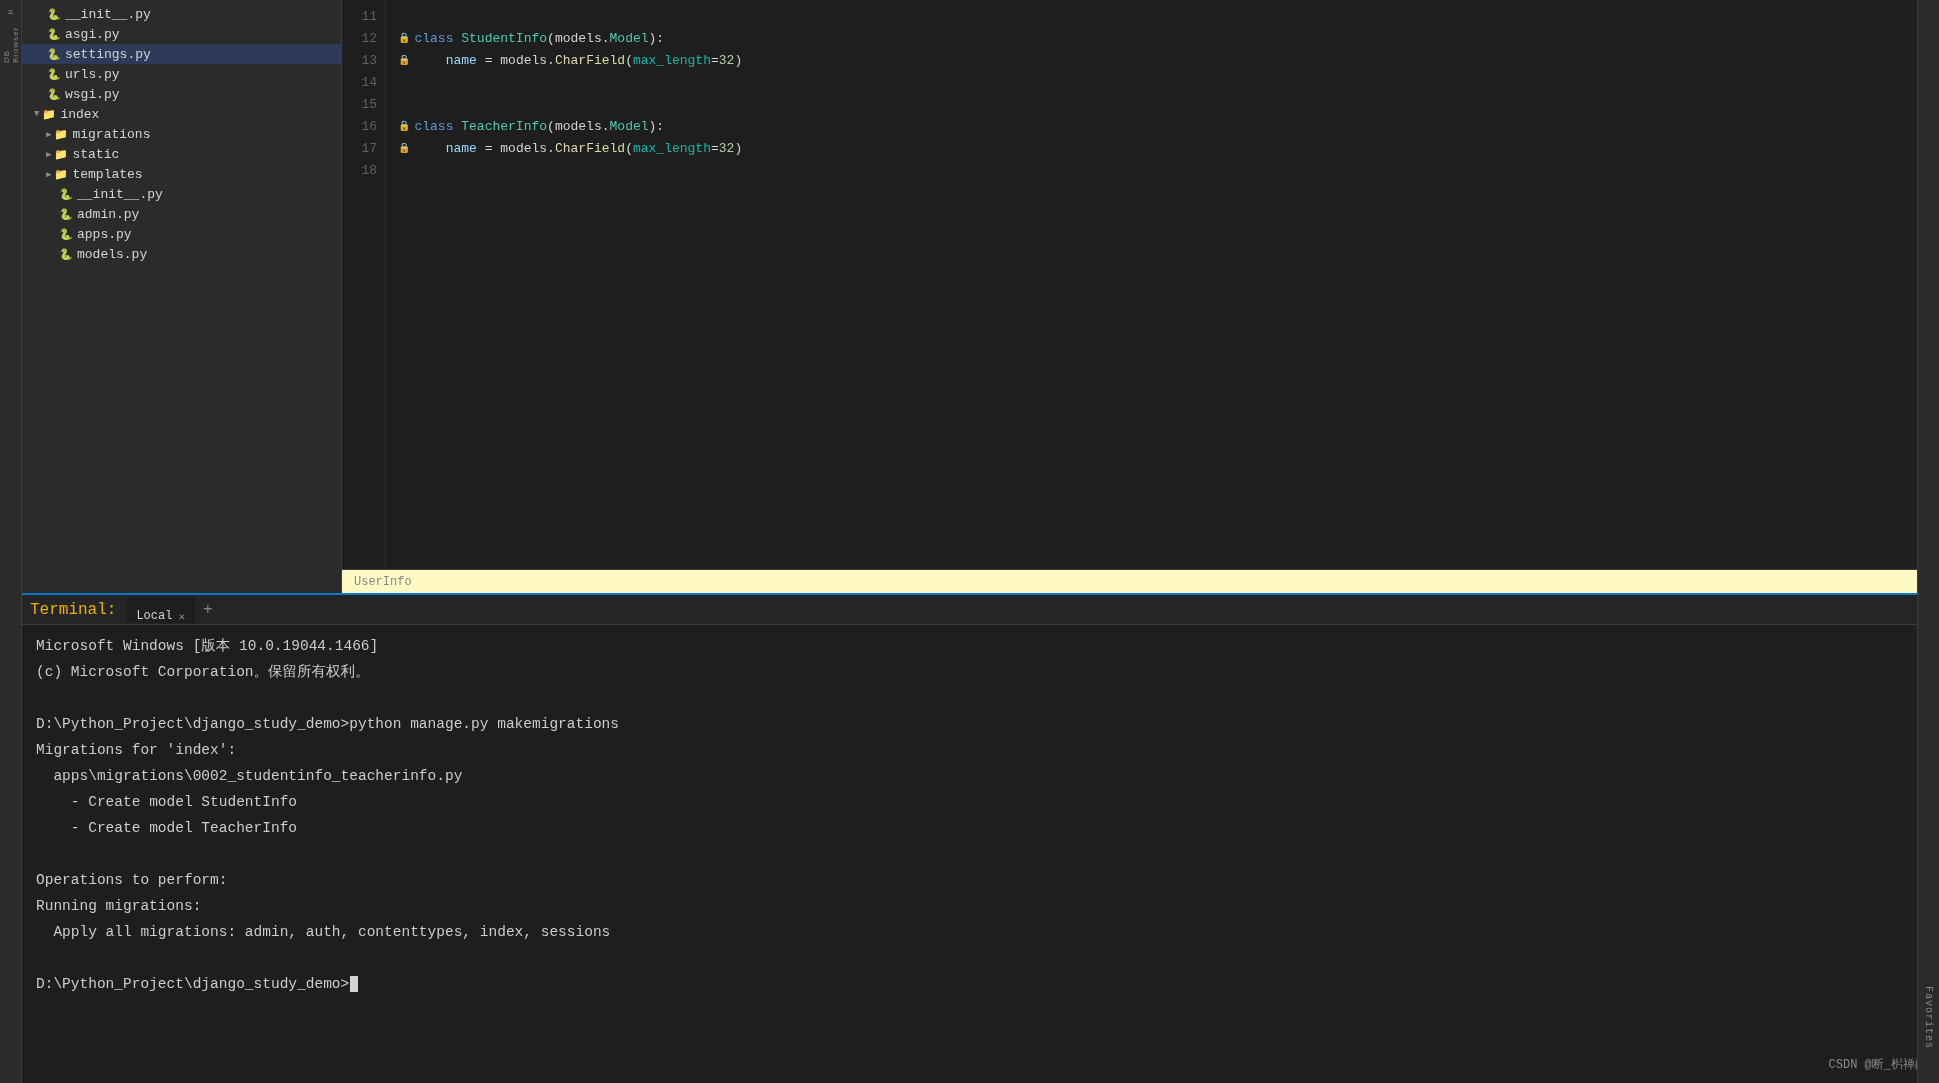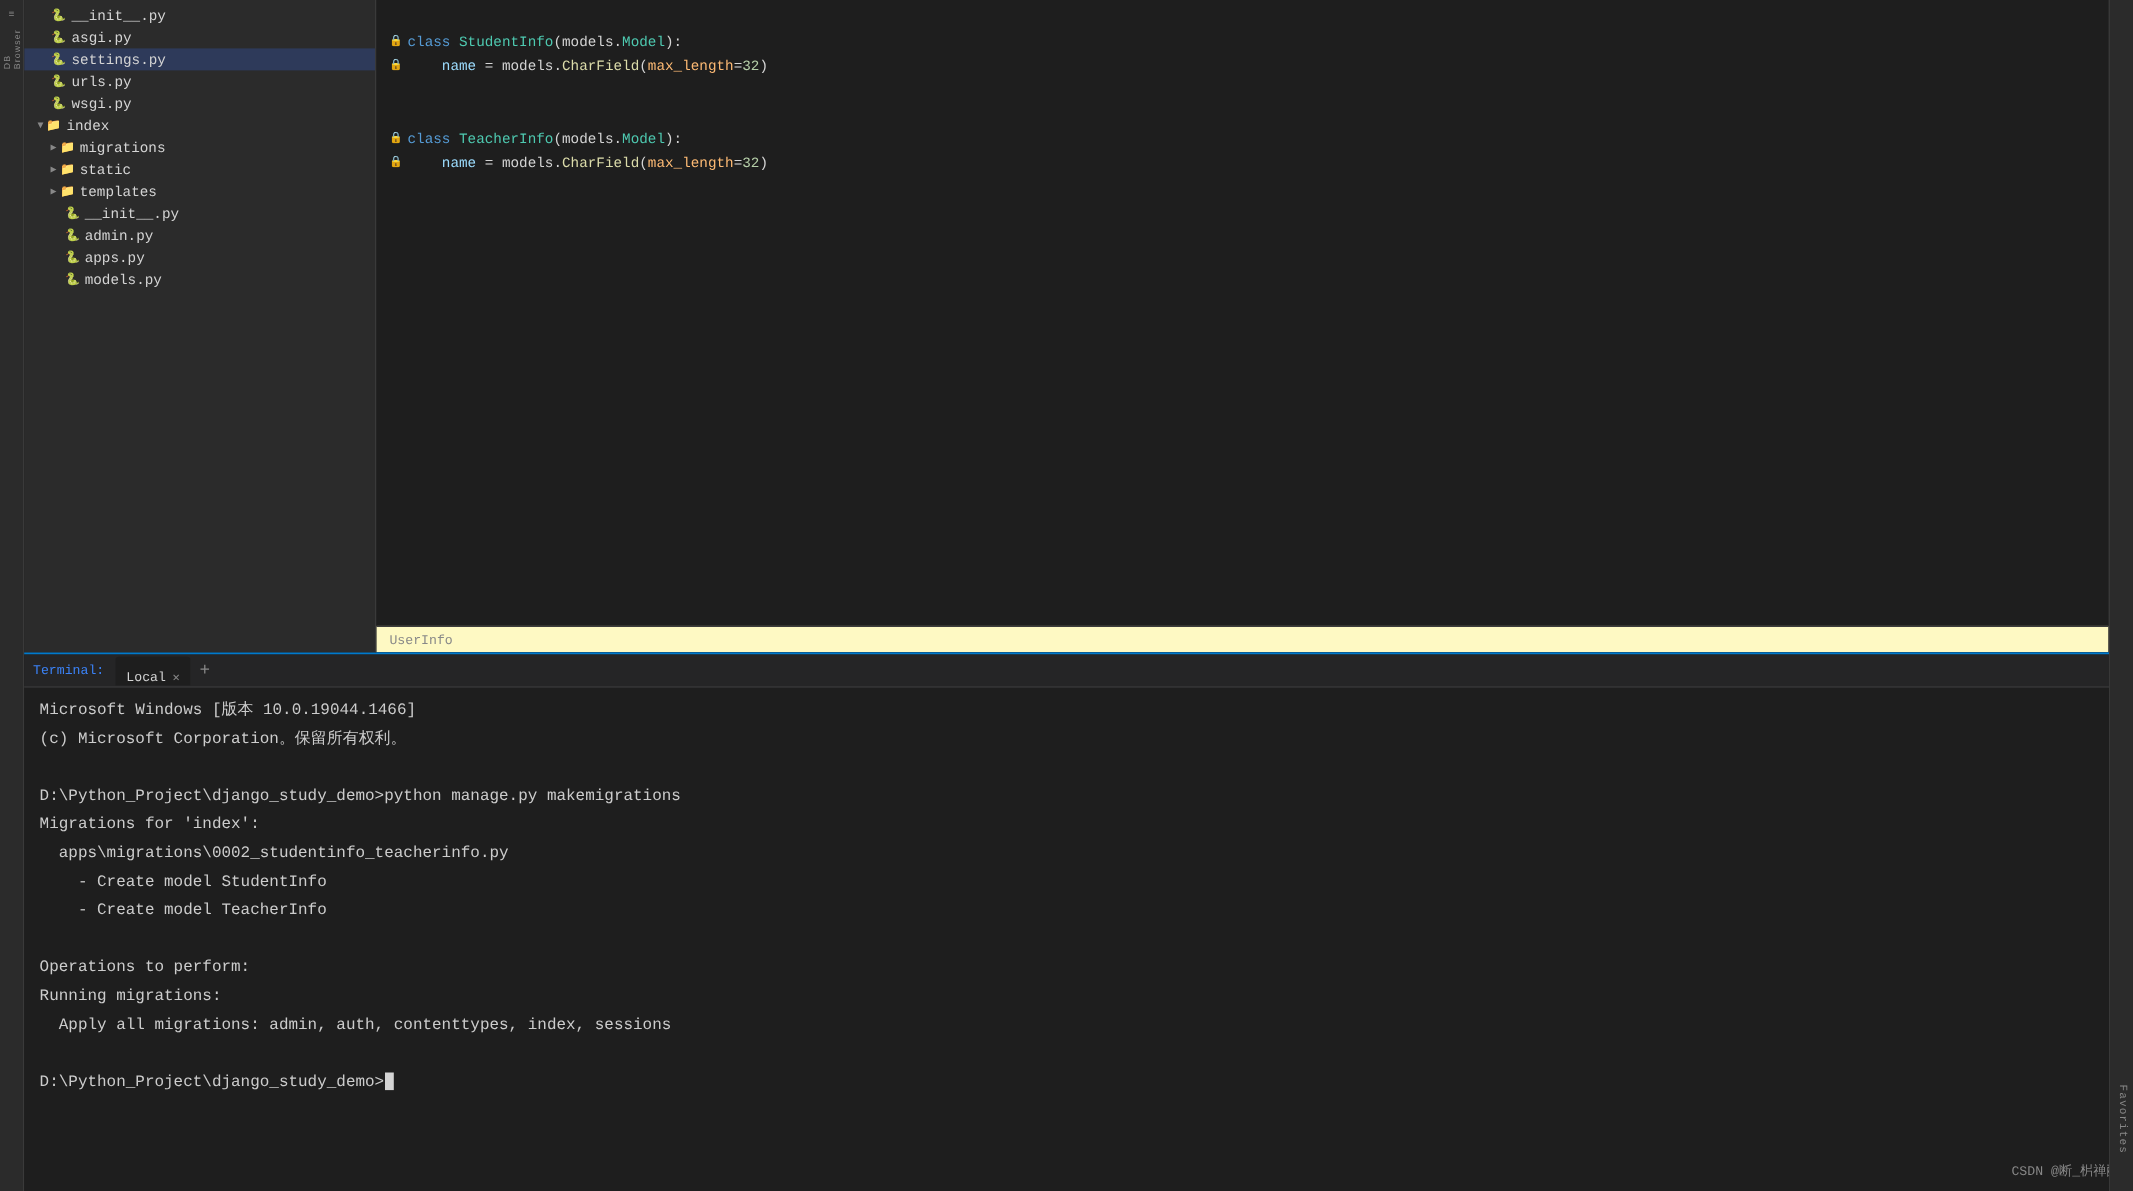--- a/index.html
+++ b/index.html
@@ -132,21 +132,21 @@
       overflow: hidden;
     }
 
     .code-line {
       display: flex;
       align-items: center;
       white-space: pre;
       height: 22px;
     }
 
-    .kw-orange { color: #fdba74; }
+    .kw-orange { color: #14b8a6; }
     .kw-blue { color: #569cd6; }
     .kw-class { color: #4ec9b0; }
     .kw-func { color: #dcdcaa; }
     .kw-param { color: #9cdcfe; }
     .kw-number { color: #b5cea8; }
     .kw-default { color: #d4d4d4; }
     .kw-lock { color: #888; font-size: 10px; margin-right: 4px; }
 
     
     .editor-breadcrumb {
@@ -311,20 +311,30 @@
         <span>apps.py</span>
       </div>
       <div class="tree-item indent-3">
         <span class="tree-icon py-icon-green">🐍</span>
         <span>models.py</span>
       </div>
     </div>
 
     <div class="editor-area">
       <div class="editor-scroll">
+        <div class="line-numbers">
+          <div>11</div>
+          <div>12</div>
+          <div>13</div>
+          <div>14</div>
+          <div>15</div>
+          <div>16</div>
+          <div>17</div>
+          <div>18</div>
+        </div>
         <div class="code-content">
 
           <div class="code-line">&nbsp;</div>
 
           <div class="code-line">
             <span class="kw-lock">🔒</span>
             <span class="kw-blue">class </span><span class="kw-class">StudentInfo</span><span class="kw-default">(</span><span class="kw-default">models</span><span class="kw-default">.</span><span class="kw-class">Model</span><span class="kw-default">):</span>
           </div>
 
           <div class="code-line">
@@ -356,21 +366,21 @@
     </div>
 
     <div style="width:22px;background:#2b2b2b;border-left:1px solid #3c3c3c;display:flex;flex-direction:column;align-items:center;padding-top:4px;">
       <div style="transform:rotate(90deg);white-space:nowrap;font-size:10px;color:#888;letter-spacing:1px;margin-top:50px;">Z: Structure</div>
     </div>
 
   </div>
 
   <div class="terminal-area">
     <div class="terminal-tabs">
-      <span style="font-size:12px;color:#3b82f6;margin-right:6px;">Terminal:</span>
+      <span style="font-size:16px;color:#eab308;margin-right:6px;">Terminal:</span>
       <div class="terminal-tab active">
         <span>Local</span>
         <span class="terminal-tab-close">✕</span>
       </div>
       <div class="terminal-tab-add">+</div>
     </div>
 
     <div class="terminal-content">
       <div class="terminal-line">Microsoft Windows [版本 10.0.19044.1466]</div>
       <div class="terminal-line">(c) Microsoft Corporation。保留所有权利。</div>

